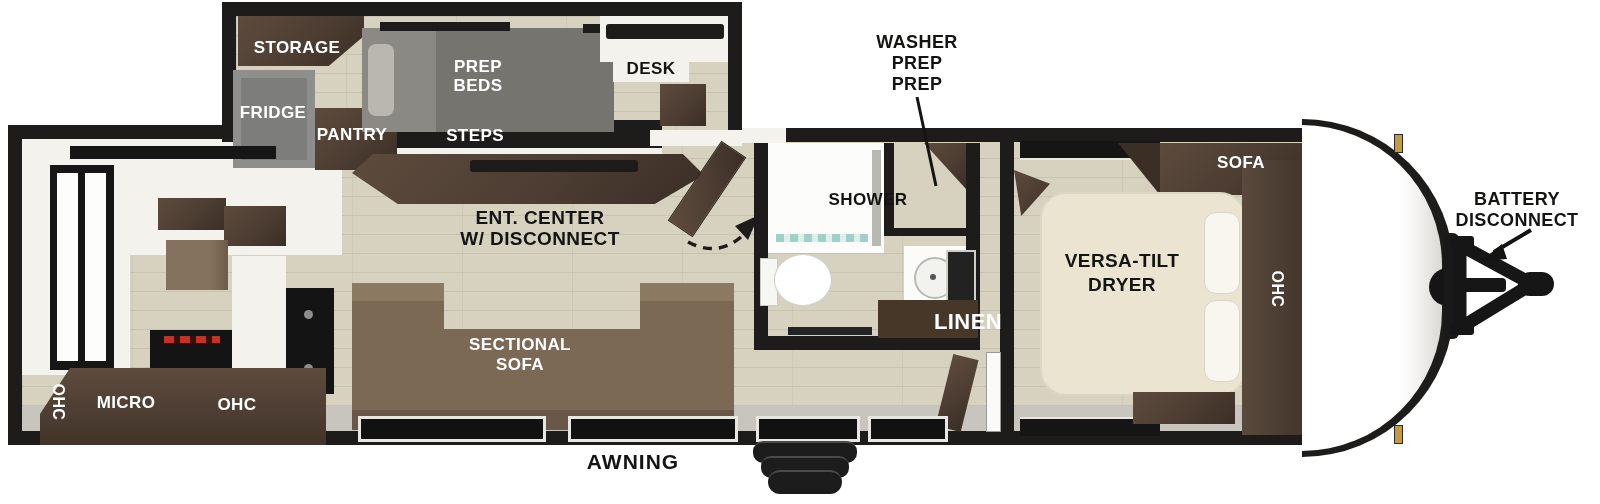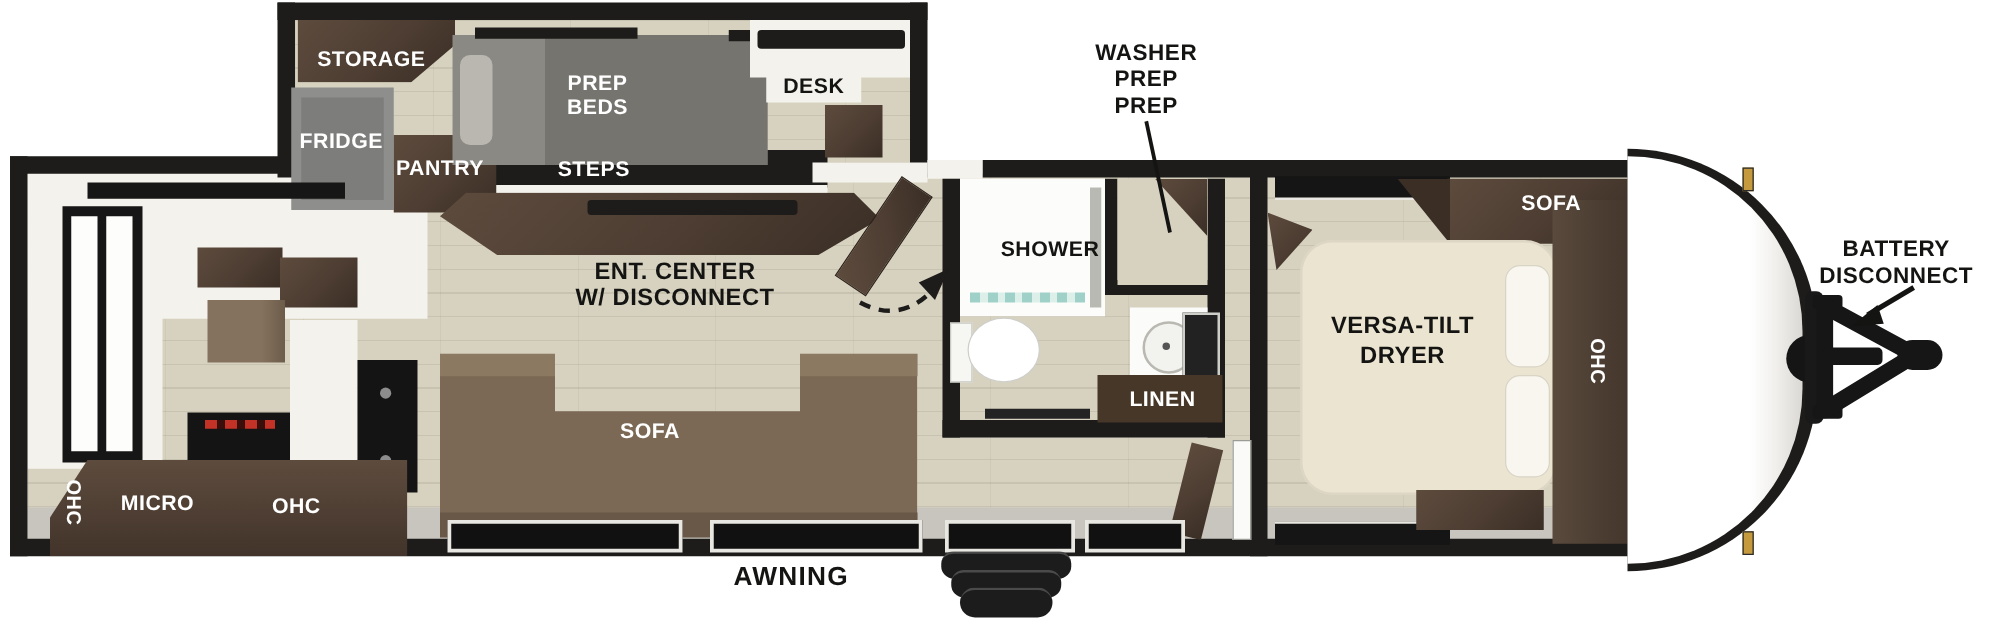--- a/index.html
+++ b/index.html
@@ -166,29 +166,30 @@
     <div>PREP</div>
       <div>BEDS</div>
   </div>
   <div class="lbl lw" style="left:430px;top:126px;width:90px;font-size:17px;"><span>STEPS</span></div>
   <div class="lbl lk" style="left:615px;top:59px;width:72px;font-size:17px;"><span>DESK</span></div>
   <div class="lbl lk" style="left:852px;top:32px;width:130px;font-size:18px;line-height:21px;">
     <div>WASHER</div>
     <div>PREP</div>
     <div>PREP</div>
   </div>
-  <div class="lbl lk" style="left:740px;top:190px;width:136px;font-size:17px;padding-left:32px;"><span>SHOWER</span></div>
-  <div class="lbl lw" style="left:878px;top:310px;width:104px;font-size:17px;"><span>LINEN</span></div>
+  <div class="lbl lk" style="left:768px;top:190px;width:136px;font-size:17px;padding-left:32px;"><span>SHOWER</span></div>
+  <div class="lbl lw" style="left:916px;top:310px;width:104px;font-size:22px;"><span>LINEN</span></div>
   <div class="lbl lw" style="left:1181px;top:153px;width:120px;font-size:17px;"><span>SOFA</span></div>
   <div class="lbl lw vert" style="left:1247px;top:280px;width:60px;font-size:16px;"><span>OHC</span></div>
   <div class="lbl lk" style="left:430px;top:207px;width:220px;font-size:19px;line-height:21px;">
     <div>ENT. CENTER</div>
     <div>W/ DISCONNECT</div>
   </div>
   <div class="lbl lw" style="left:430px;top:335px;width:180px;font-size:17px;line-height:20px;">
+    <div>SECTIONAL</div>
     <div>SOFA</div>
   </div>
   <div class="lbl lk" style="left:1032px;top:249px;width:180px;font-size:19px;line-height:24px;">
     <div>VERSA-TILT</div>
     <div>DRYER</div>
   </div>
   <div class="lbl lw vert" style="left:28px;top:393px;width:60px;font-size:16px;"><span>OHC</span></div>
   <div class="lbl lw" style="left:86px;top:393px;width:80px;font-size:17px;"><span>MICRO</span></div>
   <div class="lbl lw" style="left:207px;top:395px;width:60px;font-size:17px;"><span>OHC</span></div>
   <div class="lbl lk" style="left:1436px;top:189px;width:162px;font-size:18px;line-height:21px;">

